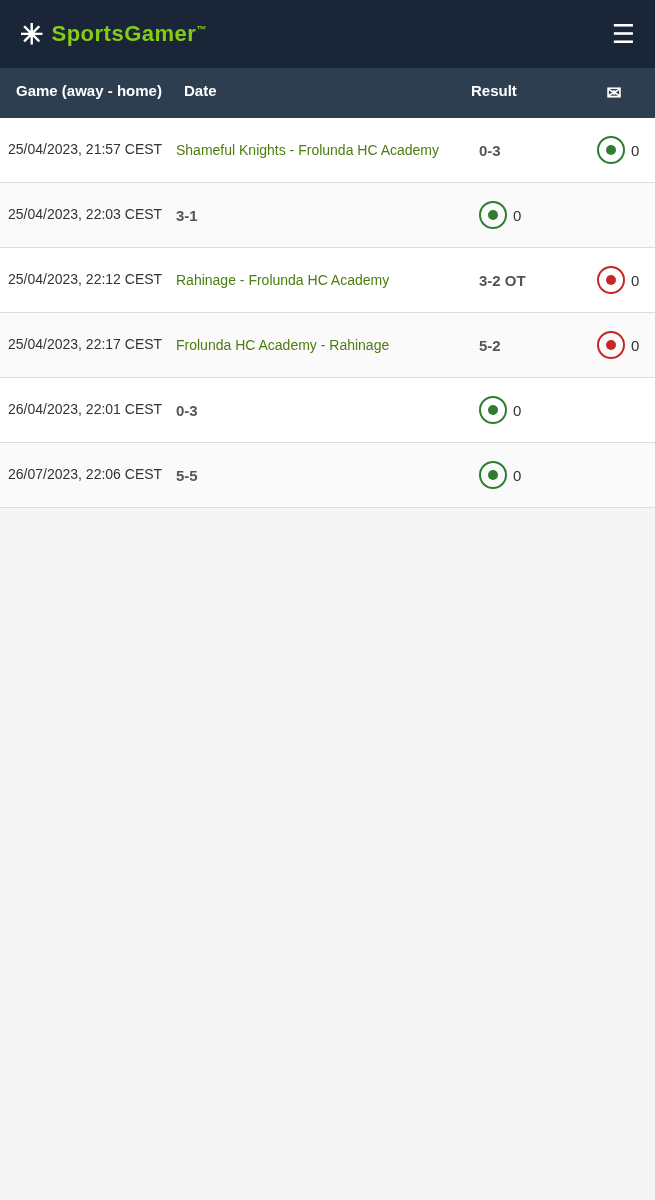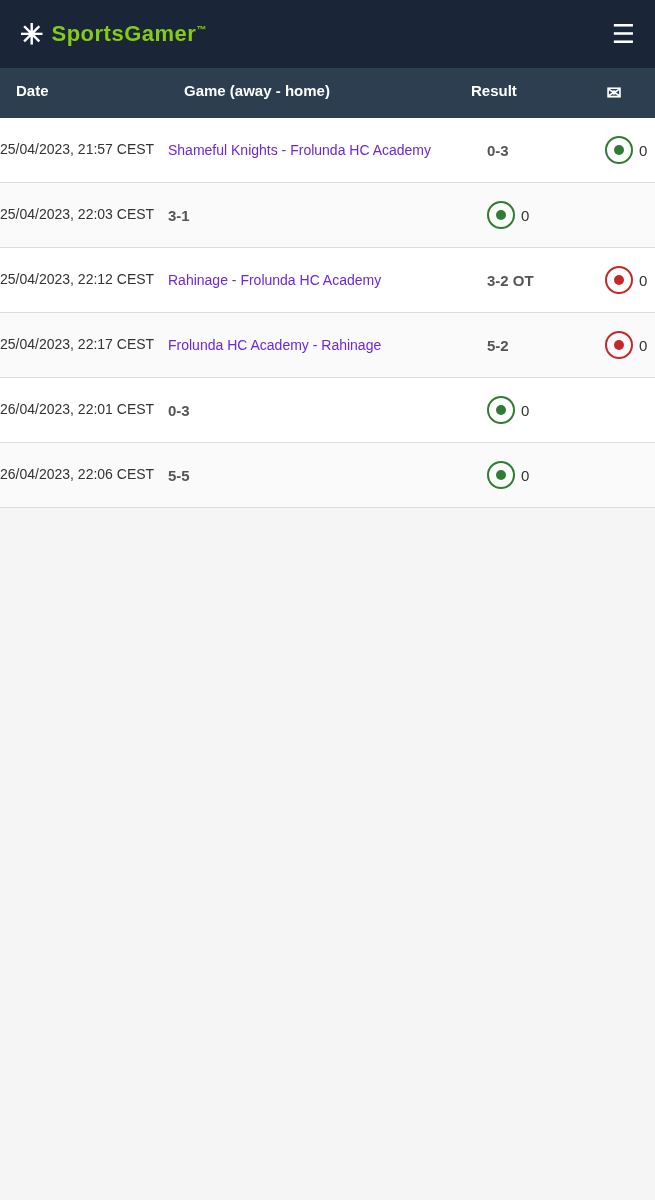--- a/index.html
+++ b/index.html
@@ -63,38 +63,38 @@
     .th-icon {
       color: white;
       font-size: 18px;
       text-align: center;
     }
 
     
     .table-row {
       display: grid;
       grid-template-columns: 160px 1fr 110px 50px;
-      padding: 18px 0;
+      padding: 18px 8px;
       gap: 8px;
       border-bottom: 1px solid #ddd;
       background: white;
       align-items: center;
     }
     .table-row:nth-child(even) {
       background: #fafafa;
     }
 
     .cell-date {
       font-size: 14px;
       color: #333;
       line-height: 1.4;
     }
     .cell-game {
       font-size: 14px;
-      color: #6d28d9;
+      color: #4d7c0f;
       line-height: 1.5;
     }
     .cell-result {
       font-size: 15px;
       font-weight: bold;
       color: #555;
     }
     .cell-icons {
       display: flex;
       align-items: center;
@@ -143,22 +143,22 @@
   <div class="header-logo">
     <span class="logo-icon">✳</span>
     <span class="logo-text">
       <span>SportsGamer</span><span class="logo-tm">™</span>
     </span>
   </div>
   <div class="hamburger">☰</div>
 </div>
 
 <div class="table-header">
+  <div class="th">Game (away - home)</div>
   <div class="th">Date</div>
-  <div class="th">Game (away - home)</div>
   <div class="th">Result</div>
   <div class="th th-icon">✉</div>
 </div>
 
 <div id="table-body">
     <div class="table-row">
     <div class="cell-date">25/04/2023, 21:57 CEST</div>
     <div class="cell-game">Shameful Knights - Frolunda HC Academy</div>
     <div class="cell-result">0-3</div>
     <div class="cell-icons">
@@ -204,21 +204,21 @@
     <div class="cell-date">26/04/2023, 22:01 CEST</div>
     <div class="cell-result">0-3</div>
     <div class="cell-icons">
       <div class="circle-icon circle-green">
         <div class="inner-dot"></div>
       </div>
       <span class="zero-label">0</span>
     </div>
   </div>
     <div class="table-row">
-    <div class="cell-date">26/04/2023, 22:06 CEST</div>
+    <div class="cell-date">26/07/2023, 22:06 CEST</div>
     <div class="cell-result">5-5</div>
     <div class="cell-icons">
       <div class="circle-icon circle-green">
         <div class="inner-dot"></div>
       </div>
       <span class="zero-label">0</span>
     </div>
   </div>
   </div>
 

